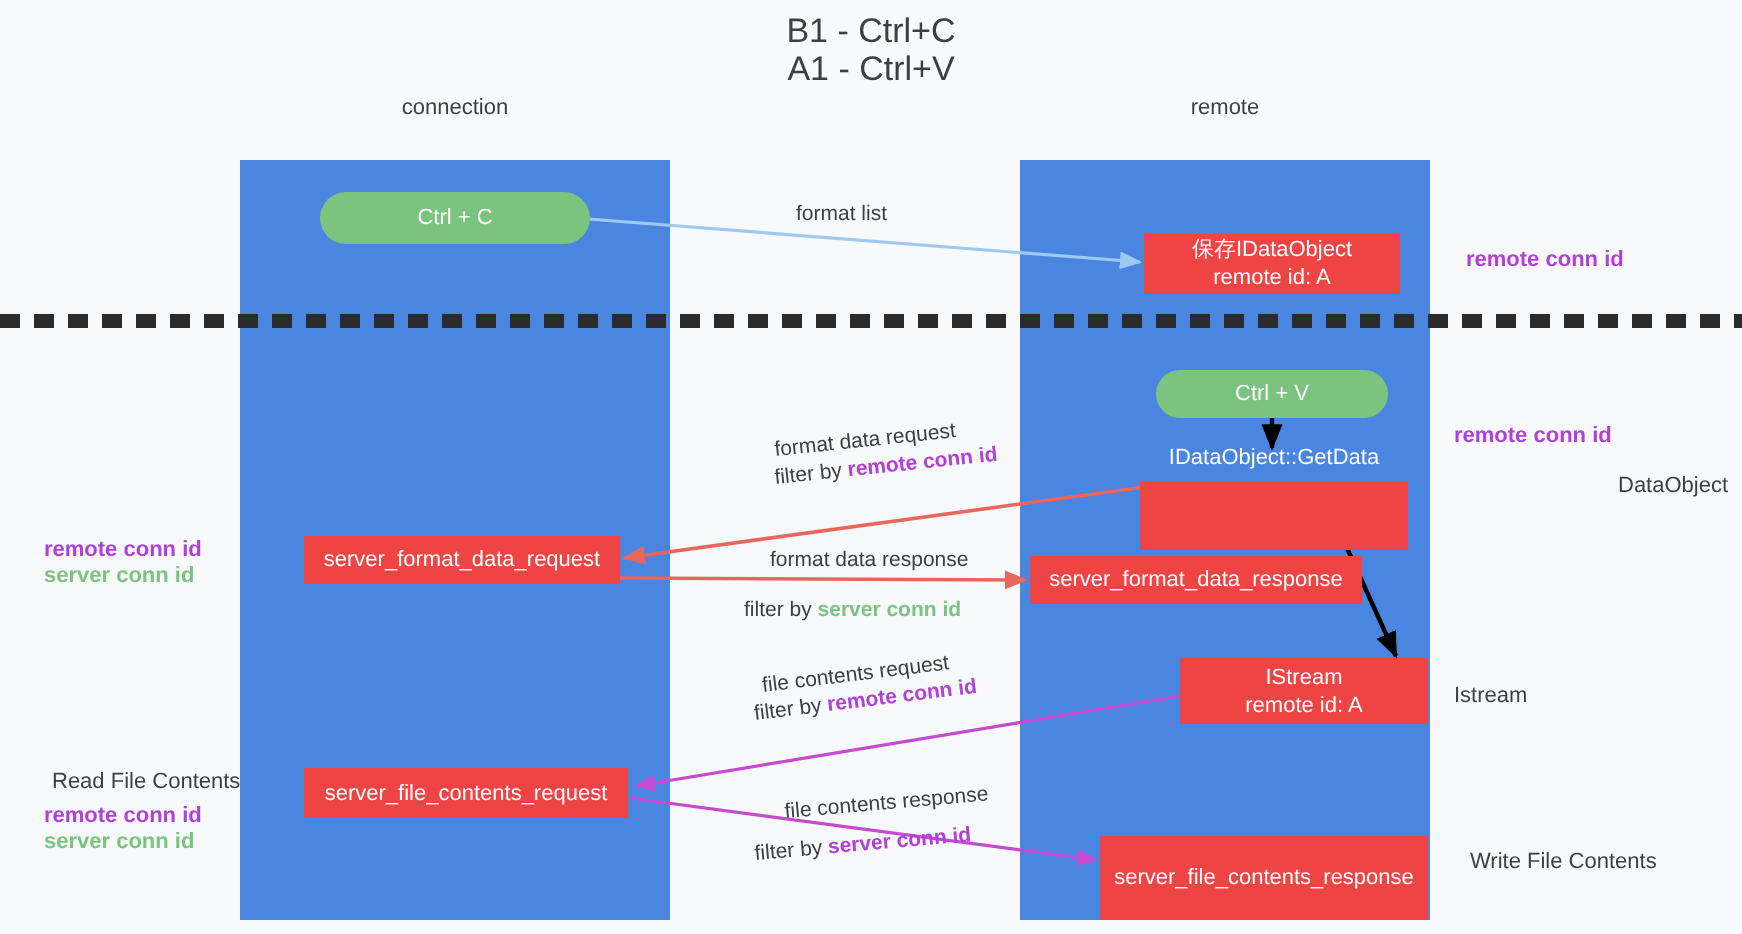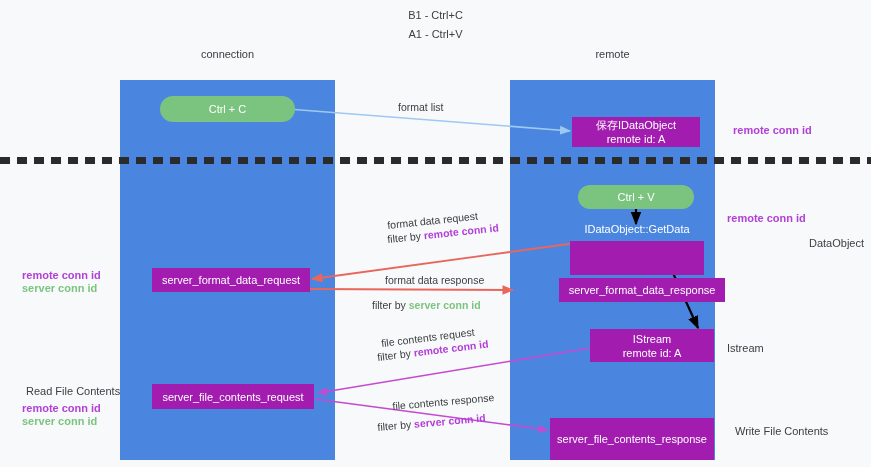--- a/index.html
+++ b/index.html
@@ -8,30 +8,30 @@
     background:#f8f9fa;
     font-family:"Liberation Sans","DejaVu Sans",sans-serif;
     overflow:hidden;
     position:relative;
   }
   #stage{position:absolute;left:0;top:0;width:871px;height:467px;}
   .lane{position:absolute;background:#4a86e0;}
   .lane-head{position:absolute;text-align:center;color:#3c4043;font-size:11px;line-height:13px;}
   .title{
     position:absolute;left:0;top:6px;width:871px;text-align:center;
-    color:#3c4043;font-size:11px;line-height:19px;
+    color:#3c4043;font-size:17px;line-height:19px;
   }
   .box{
     position:absolute;box-sizing:border-box;
     display:flex;align-items:center;justify-content:center;
     text-align:center;color:#ffffff;font-size:11px;line-height:14px;
     padding:2px 4px;
   }
   .box.green{background:#7bc47f;border-radius:13px;}
-  .box.orange{background:#a21caf;}
+  .box.orange{background:#ef4444;}
   .side-label{position:absolute;font-size:11px;line-height:14px;color:#3c4043;}
   .side-label.purple{color:#b23fd8;font-weight:bold;}
   .side-label.green{color:#7bc47f;font-weight:bold;}
   .edge-label{position:absolute;font-size:10.5px;line-height:13px;color:#3c4043;white-space:nowrap;}
   .edge-label .hl-purple{color:#b23fd8;font-weight:bold;}
   .edge-label .hl-green{color:#7bc47f;font-weight:bold;}
   .edge-label .hl-magenta{color:#b23fd8;font-weight:bold;}
   .rot-up{transform-origin:left bottom;}
   svg.overlay{position:absolute;left:0;top:0;width:871px;height:467px;pointer-events:none;}
 </style>
@@ -103,21 +103,21 @@
 
   <div class="box orange" style="left:570px;top:241px;width:134px;height:34px;flex-direction:column;gap:44px;">
     <span>IDataObject::GetData</span>
     <span>remote id: A</span>
   </div>
 
   <div class="box orange" style="left:152px;top:268px;width:158px;height:24px;">
     <span>server_format_data_request</span>
   </div>
 
-  <div class="box orange" style="left:515px;top:278px;width:166px;height:24px;margin-left:44px;">
+  <div class="box orange" style="left:515px;top:278px;width:166px;height:24px;">
     <span>server_format_data_response</span>
   </div>
 
   <div class="box orange" style="left:590px;top:329px;width:124px;height:33px;flex-direction:column;">
     <span>IStream</span>
     <span>remote id: A</span>
   </div>
 
   <div class="box orange" style="left:152px;top:384px;width:162px;height:25px;">
     <span>server_file_contents_request</span>

